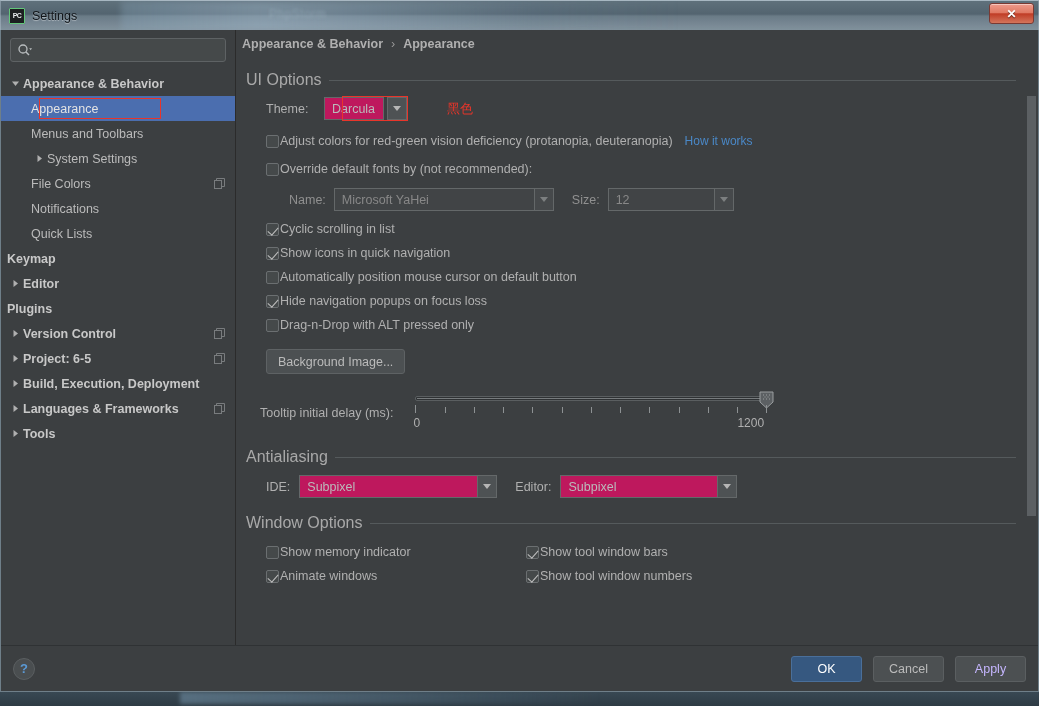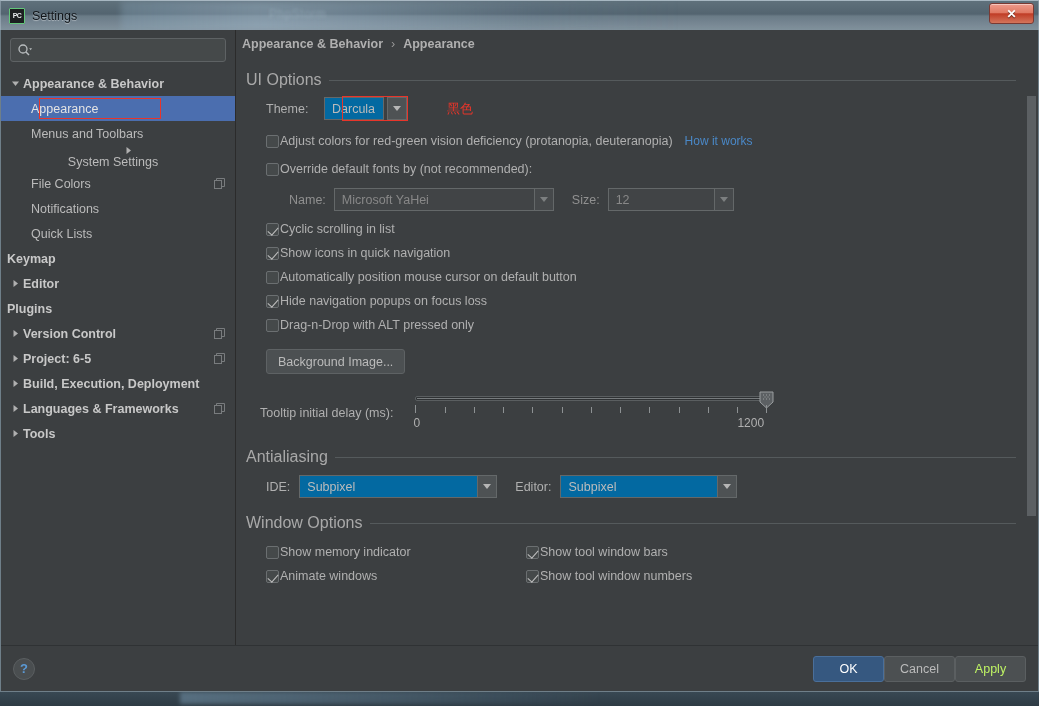--- a/index.html
+++ b/index.html
@@ -131,21 +131,21 @@
     height: 25px; display: flex; align-items: center;
     padding-right: 10px; position: relative; cursor: default;
   }
   .tree-row.selected { background: #4b6eaf; }
   .arrow { width: 16px; flex:none; display:flex; align-items:center; justify-content:center; }
   .arrow svg { display:block; }
   .tree-label { color: #bbbbbb; white-space: nowrap; }
   .tree-row.lvl0 .tree-label { font-weight: bold; color: #c8c8c8; }
   .tree-row.lvl0 { padding-left: 6px; }
   .tree-row.lvl1 { padding-left: 30px; }
-  .tree-row.lvl1.has-arrow { padding-left: 0; flex-direction: column; }
+  .tree-row.lvl1.has-arrow { padding-left: 0; }
   .tree-row.lvl1.has-arrow .arrow { margin-left: 30px; }
   .tree-row.selected .tree-label { color: #e3e3e3; }
   .copy-ico { margin-left: auto; opacity: .65; display:block; }
   .annot-box {
     position: absolute; border: 1px solid #e8352a; pointer-events:none;
   }
 
   
   #main {
     flex: 1; background: #3c3f41; position: relative;
@@ -189,21 +189,21 @@
   }
   .cbrow { display:flex; align-items:center; height:24px; }
   .cbrow .lbl { margin-left: 1px; }
 
   
   .combo {
     height: 23px; display: inline-flex; align-items: stretch;
     font-size: 12.5px;
   }
   .combo .field {
-    background: #0369a1; border: 1px solid #646869;
+    background: #be185d; border: 1px solid #646869;
     border-right: 0;
     display: flex; align-items: center; padding: 0 7px;
     color: #bbbbbb; white-space: nowrap;
   }
   .combo .btn {
     width: 20px; background: #4e5254; border: 1px solid #646869;
     display:flex; align-items:center; justify-content:center;
     cursor:pointer;
   }
   .combo.split .field { border-right: 1px solid #646869; margin-right: 3px; }
@@ -259,28 +259,28 @@
     position:absolute; left:0; right:0; bottom:0; height:46px;
     background:#3c3f41; border-top:1px solid #2f3234;
     display:flex; align-items:center; padding:0 12px;
   }
   #help-btn {
     width:22px; height:22px; border-radius:50%;
     background:#4a4e50; border:1px solid #5b5f61;
     display:flex; align-items:center; justify-content:center;
     color:#5b9ad6; font-size:13px; font-weight:bold; cursor:pointer;
   }
-  #footer-btns { margin-left:auto; display:flex; }
+  #footer-btns { margin-left:auto; display:flex; gap:11px; }
   .fbtn {
     width:71px; height:26px; border-radius:3px; font-size:12.5px;
     font-family:inherit; cursor:pointer;
     border:1px solid #5b5f61; background:#4c5052; color:#bbbbbb;
   }
   .fbtn.primary { background:#365880; border-color:#4a6f9a; color:#ffffff; }
-  .fbtn.disabled { color:#bef264; cursor:default; }
+  .fbtn.disabled { color:#c4b5fd; cursor:default; }
 </style>
 </head>
 <body>
 
 <div id="desktop">
   <div id="desktop-streak"></div>
   <div id="desktop-bottom">
     <div id="desktop-bottom-streak"></div>
   </div>
 </div>

